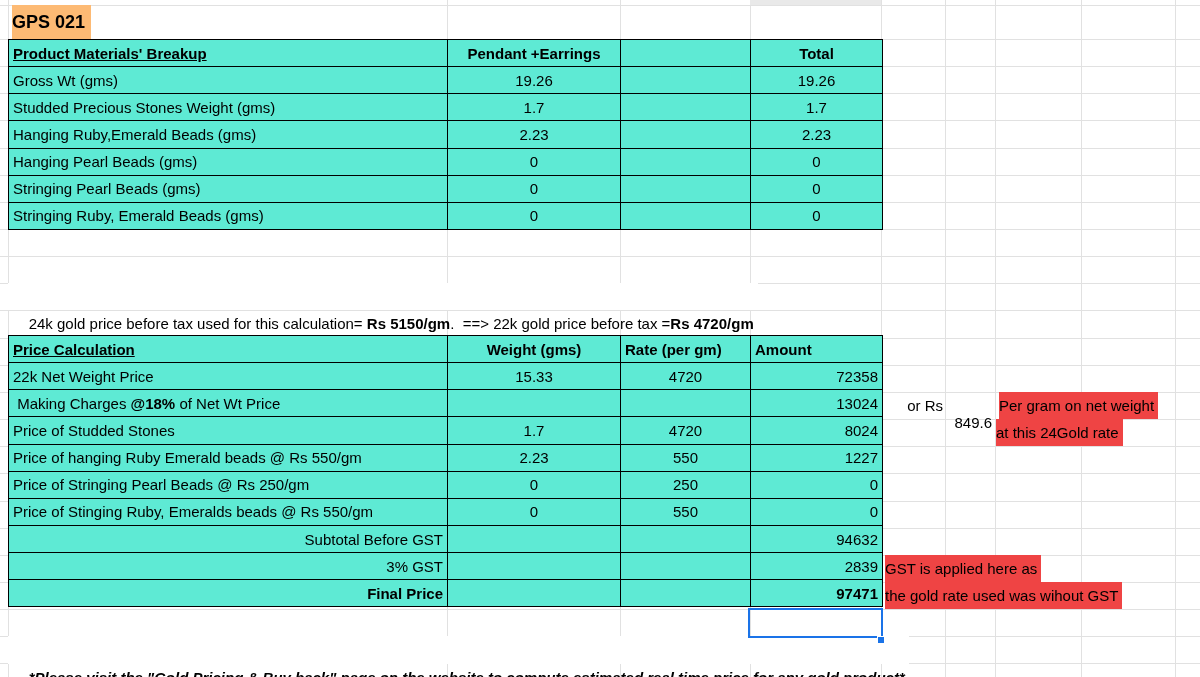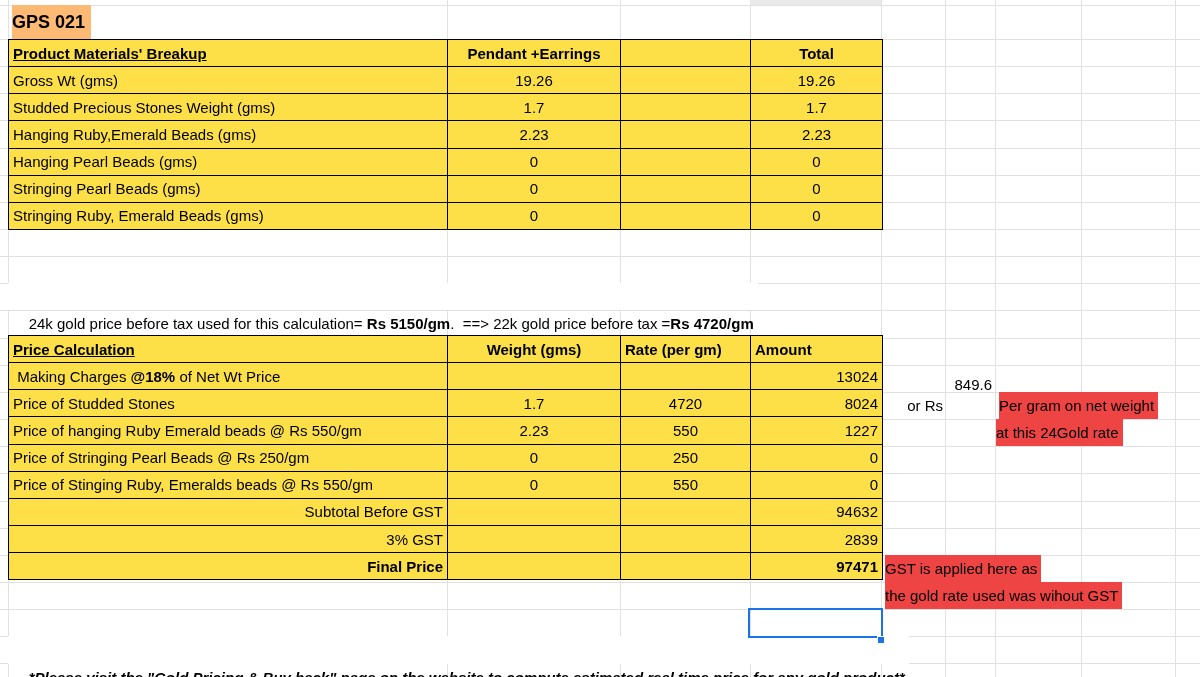--- a/index.html
+++ b/index.html
@@ -13,21 +13,21 @@
   .hline-top { position:absolute; left:0; right:0; top:4.5px; height:1px; background:#e1e1e1; z-index:0; }
   .hgrid {
     position:absolute; left:0; right:0; top:39px; bottom:0; z-index:0;
     background-image:repeating-linear-gradient(to bottom,#e1e1e1 0px,#e1e1e1 1px,transparent 1px,transparent 27.15px);
   }
   .topgray { position:absolute; left:750px; top:0; width:131px; height:4.5px; background:#e9e9e9; z-index:1; }
 
   .title-cell { position:absolute; left:12px; top:4.5px; height:34px; line-height:34px;
     font-size:18px; font-weight:bold; z-index:2; background:#fdba74; padding-right:6px; }
 
-  table { border-collapse:collapse; table-layout:fixed; position:absolute; background:#fde047; z-index:2; }
+  table { border-collapse:collapse; table-layout:fixed; position:absolute; background:#5eead4; z-index:2; }
   td { border:1px solid #000; padding:0 4px; font-size:15px; height:27.15px;
        overflow:hidden; white-space:nowrap; vertical-align:middle; }
   .t1 { left:8px; top:39px; width:874px; }
   .t2 { left:8px; top:335px; width:874px; }
   .c0 { width:439px; } .c1 { width:173px; } .c2 { width:130px; } .c3 { width:132px; }
   .b { font-weight:bold; }
   .u { text-decoration:underline; }
   .ctr { text-align:center; }
   .rgt { text-align:right; }
   .pre { white-space:pre; }
@@ -131,20 +131,26 @@
         <col class="c3">
       </colgroup>
     <tbody>
         <tr>
       <td class="b"><span class="u">Price Calculation</span></td>
       <td class="b ctr"><span>Weight (gms)</span></td>
       <td class="b"><span>Rate (per gm)</span></td>
       <td class="b"><span>Amount</span></td>
     </tr>
     <tr>
+      <td><span>22k Net Weight Price</span></td>
+      <td class="ctr"><span>15.33</span></td>
+      <td class="ctr"><span>4720</span></td>
+      <td class="rgt"><span>72358</span></td>
+    </tr>
+    <tr>
       <td><span class="pre"> Making Charges </span><span class="b pre">@18%</span><span class="pre"> of Net Wt Price</span></td>
       <td class="ctr"><span></span></td>
       <td class="ctr"><span></span></td>
       <td class="rgt"><span>13024</span></td>
     </tr>
     <tr>
       <td><span>Price of Studded Stones</span></td>
       <td class="ctr"><span>1.7</span></td>
       <td class="ctr"><span>4720</span></td>
       <td class="rgt"><span>8024</span></td>
@@ -185,21 +191,21 @@
       <td></td>
       <td class="rgt b"><span>97471</span></td>
     </tr>
   </tbody>
     </table>
 
   <div class="sel-border"></div>
   <div class="sel-handle"></div>
 
   <div class="ann rgt" style="left:881px; top:391.9px; width:62px;"><span>or Rs</span></div>
-  <div class="ann rgt" style="left:945px; top:371px; width:47px;"><span>849.6</span></div>
+  <div class="ann rgt" style="left:945px; top:409px; width:47px;"><span>849.6</span></div>
   <div class="ann annbg" style="left:999px; top:391.9px;"><span>Per gram on net weight</span></div>
   <div class="ann annbg" style="left:996px; top:419px;"><span>at this 24Gold rate</span></div>
   <div class="ann annbg" style="left:885px; top:581.9px;"><span>the gold rate used was wihout GST</span></div>
   <div class="ann annbg" style="left:885px; top:554.8px;"><span>GST is applied here as</span></div>
 
   <div class="overlay-text note">
     <span>*Please visit the "Gold Pricing &amp; Buy back" page on the website to compute estimated real time price for any gold product*</span>
   </div>
 
 </div>

